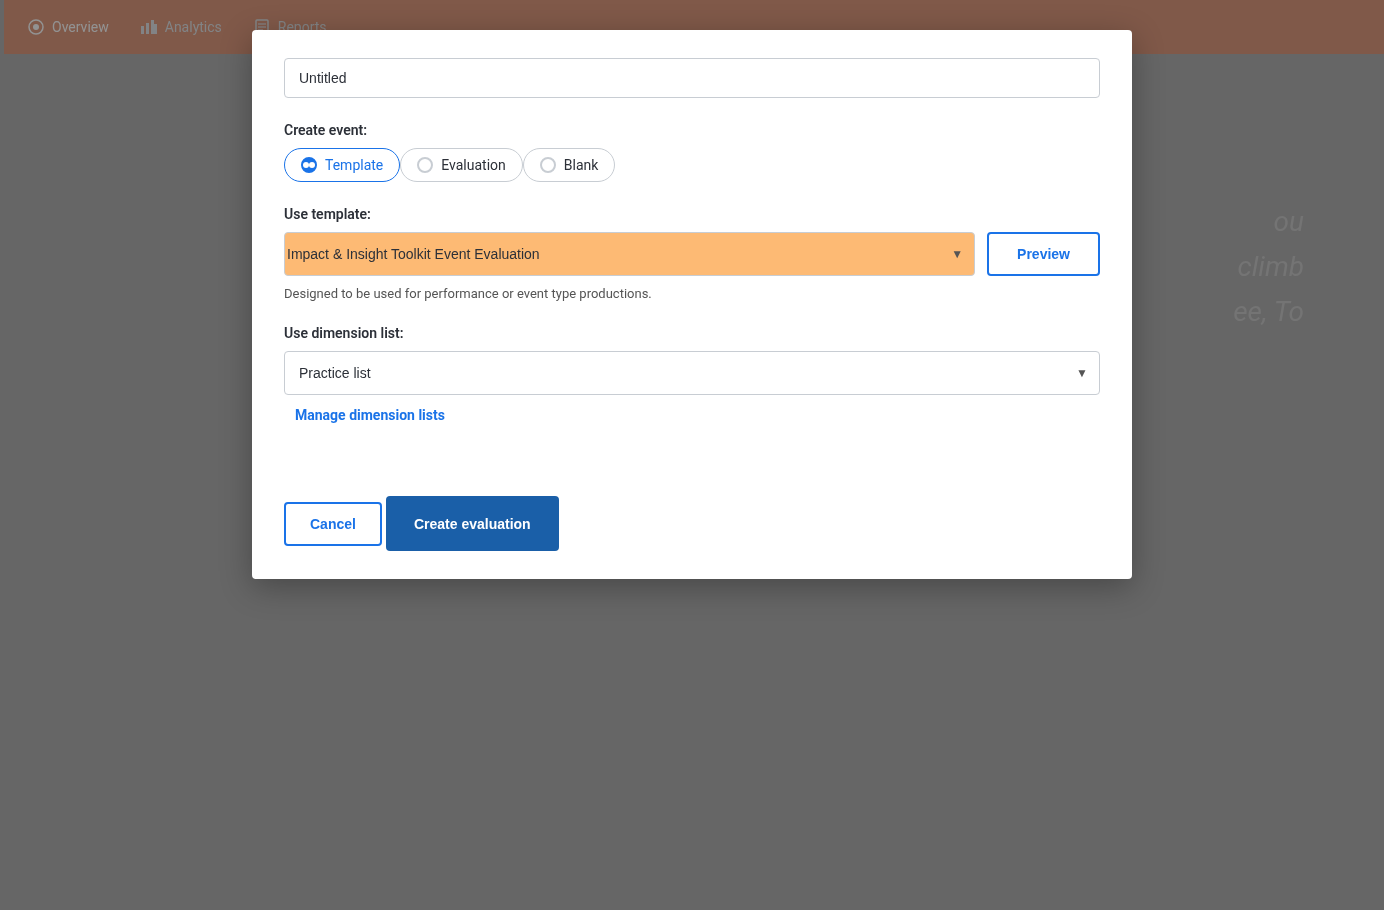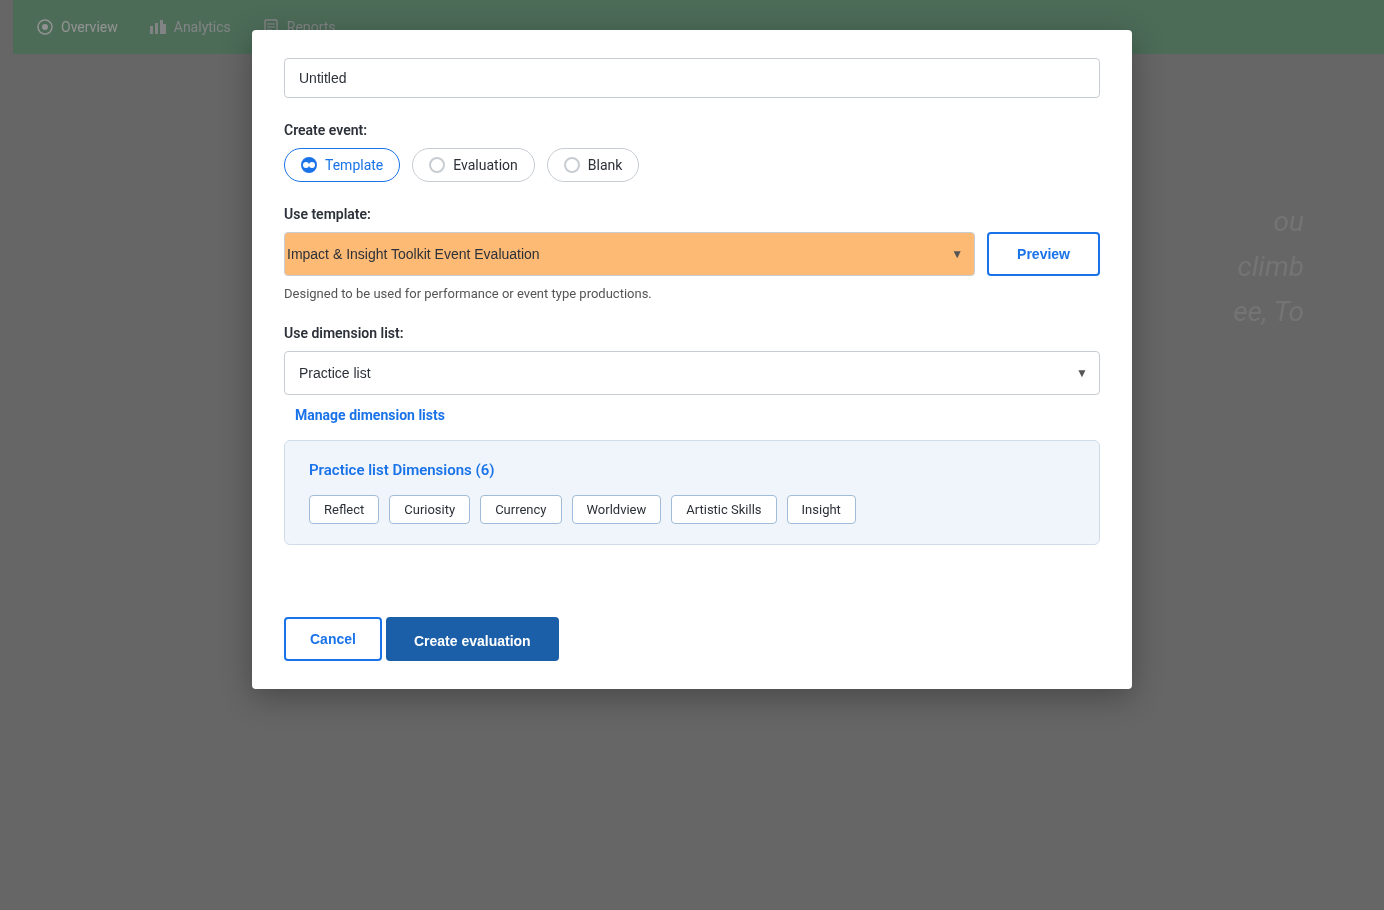--- a/index.html
+++ b/index.html
@@ -8,23 +8,23 @@
       background: #6b6b6b;
       width: 1384px;
       height: 910px;
       overflow: hidden;
       position: relative;
     }
 
     
     .topnav {
       position: absolute;
-      top: 0; left: 13px; right: 0;
+      top: 0; left: 4px; right: 0;
       height: 54px;
-      background: #15803d;
+      background: #c2410c;
       display: flex;
       align-items: center;
       padding: 0 24px;
       gap: 32px;
       z-index: 1;
     }
     .nav-item {
       display: flex;
       align-items: center;
       gap: 8px;
@@ -108,21 +108,20 @@
       border-radius: 4px;
       padding: 0 14px;
       font-size: 14px;
       color: #2c3038;
       outline: none;
     }
 
     
     .radio-group {
       display: flex;
-      gap: 12px;
       flex-wrap: wrap;
     }
     .radio-option {
       display: flex;
       align-items: center;
       gap: 8px;
       padding: 8px 16px;
       border: 1px solid #c8cdd3;
       border-radius: 20px;
       cursor: pointer;
@@ -276,21 +275,21 @@
       padding: 0 24px;
       border: 2px solid #1a73e8;
       border-radius: 4px;
       background: white;
       color: #1a73e8;
       font-size: 14px;
       font-weight: 600;
       cursor: pointer;
     }
     .create-btn {
-      height: 44px;
+      height: 55px;
       padding: 16px 28px;
       border: none;
       border-radius: 4px;
       background: #1a5fa8;
       color: white;
       font-size: 14px;
       font-weight: 600;
       cursor: pointer;
     }
   </style>
@@ -386,31 +385,20 @@
       <label class="form-label">Use dimension list:</label>
       <div class="dimension-select-wrapper">
         <select class="dimension-select">
           <option>Practice list</option>
         </select>
         <span class="select-arrow">▼</span>
       </div>
       <a class="manage-link" href="#">Manage dimension lists</a>
 
       
-      <div class="dimensions-box">
-        <div class="dimensions-box-title">Practice list Dimensions (6)</div>
-        <div class="dimension-tags">
-          <span class="dimension-tag">Reflect</span>
-          <span class="dimension-tag">Curiosity</span>
-          <span class="dimension-tag">Currency</span>
-          <span class="dimension-tag">Worldview</span>
-          <span class="dimension-tag">Artistic Skills</span>
-          <span class="dimension-tag">Insight</span>
-        </div>
-      </div>
     </div>
 
   </div>
 
   <div class="modal-footer">
     <button class="cancel-btn">Cancel</button>
     <button class="create-btn">Create evaluation</button>
   </div>
 
 </div>

